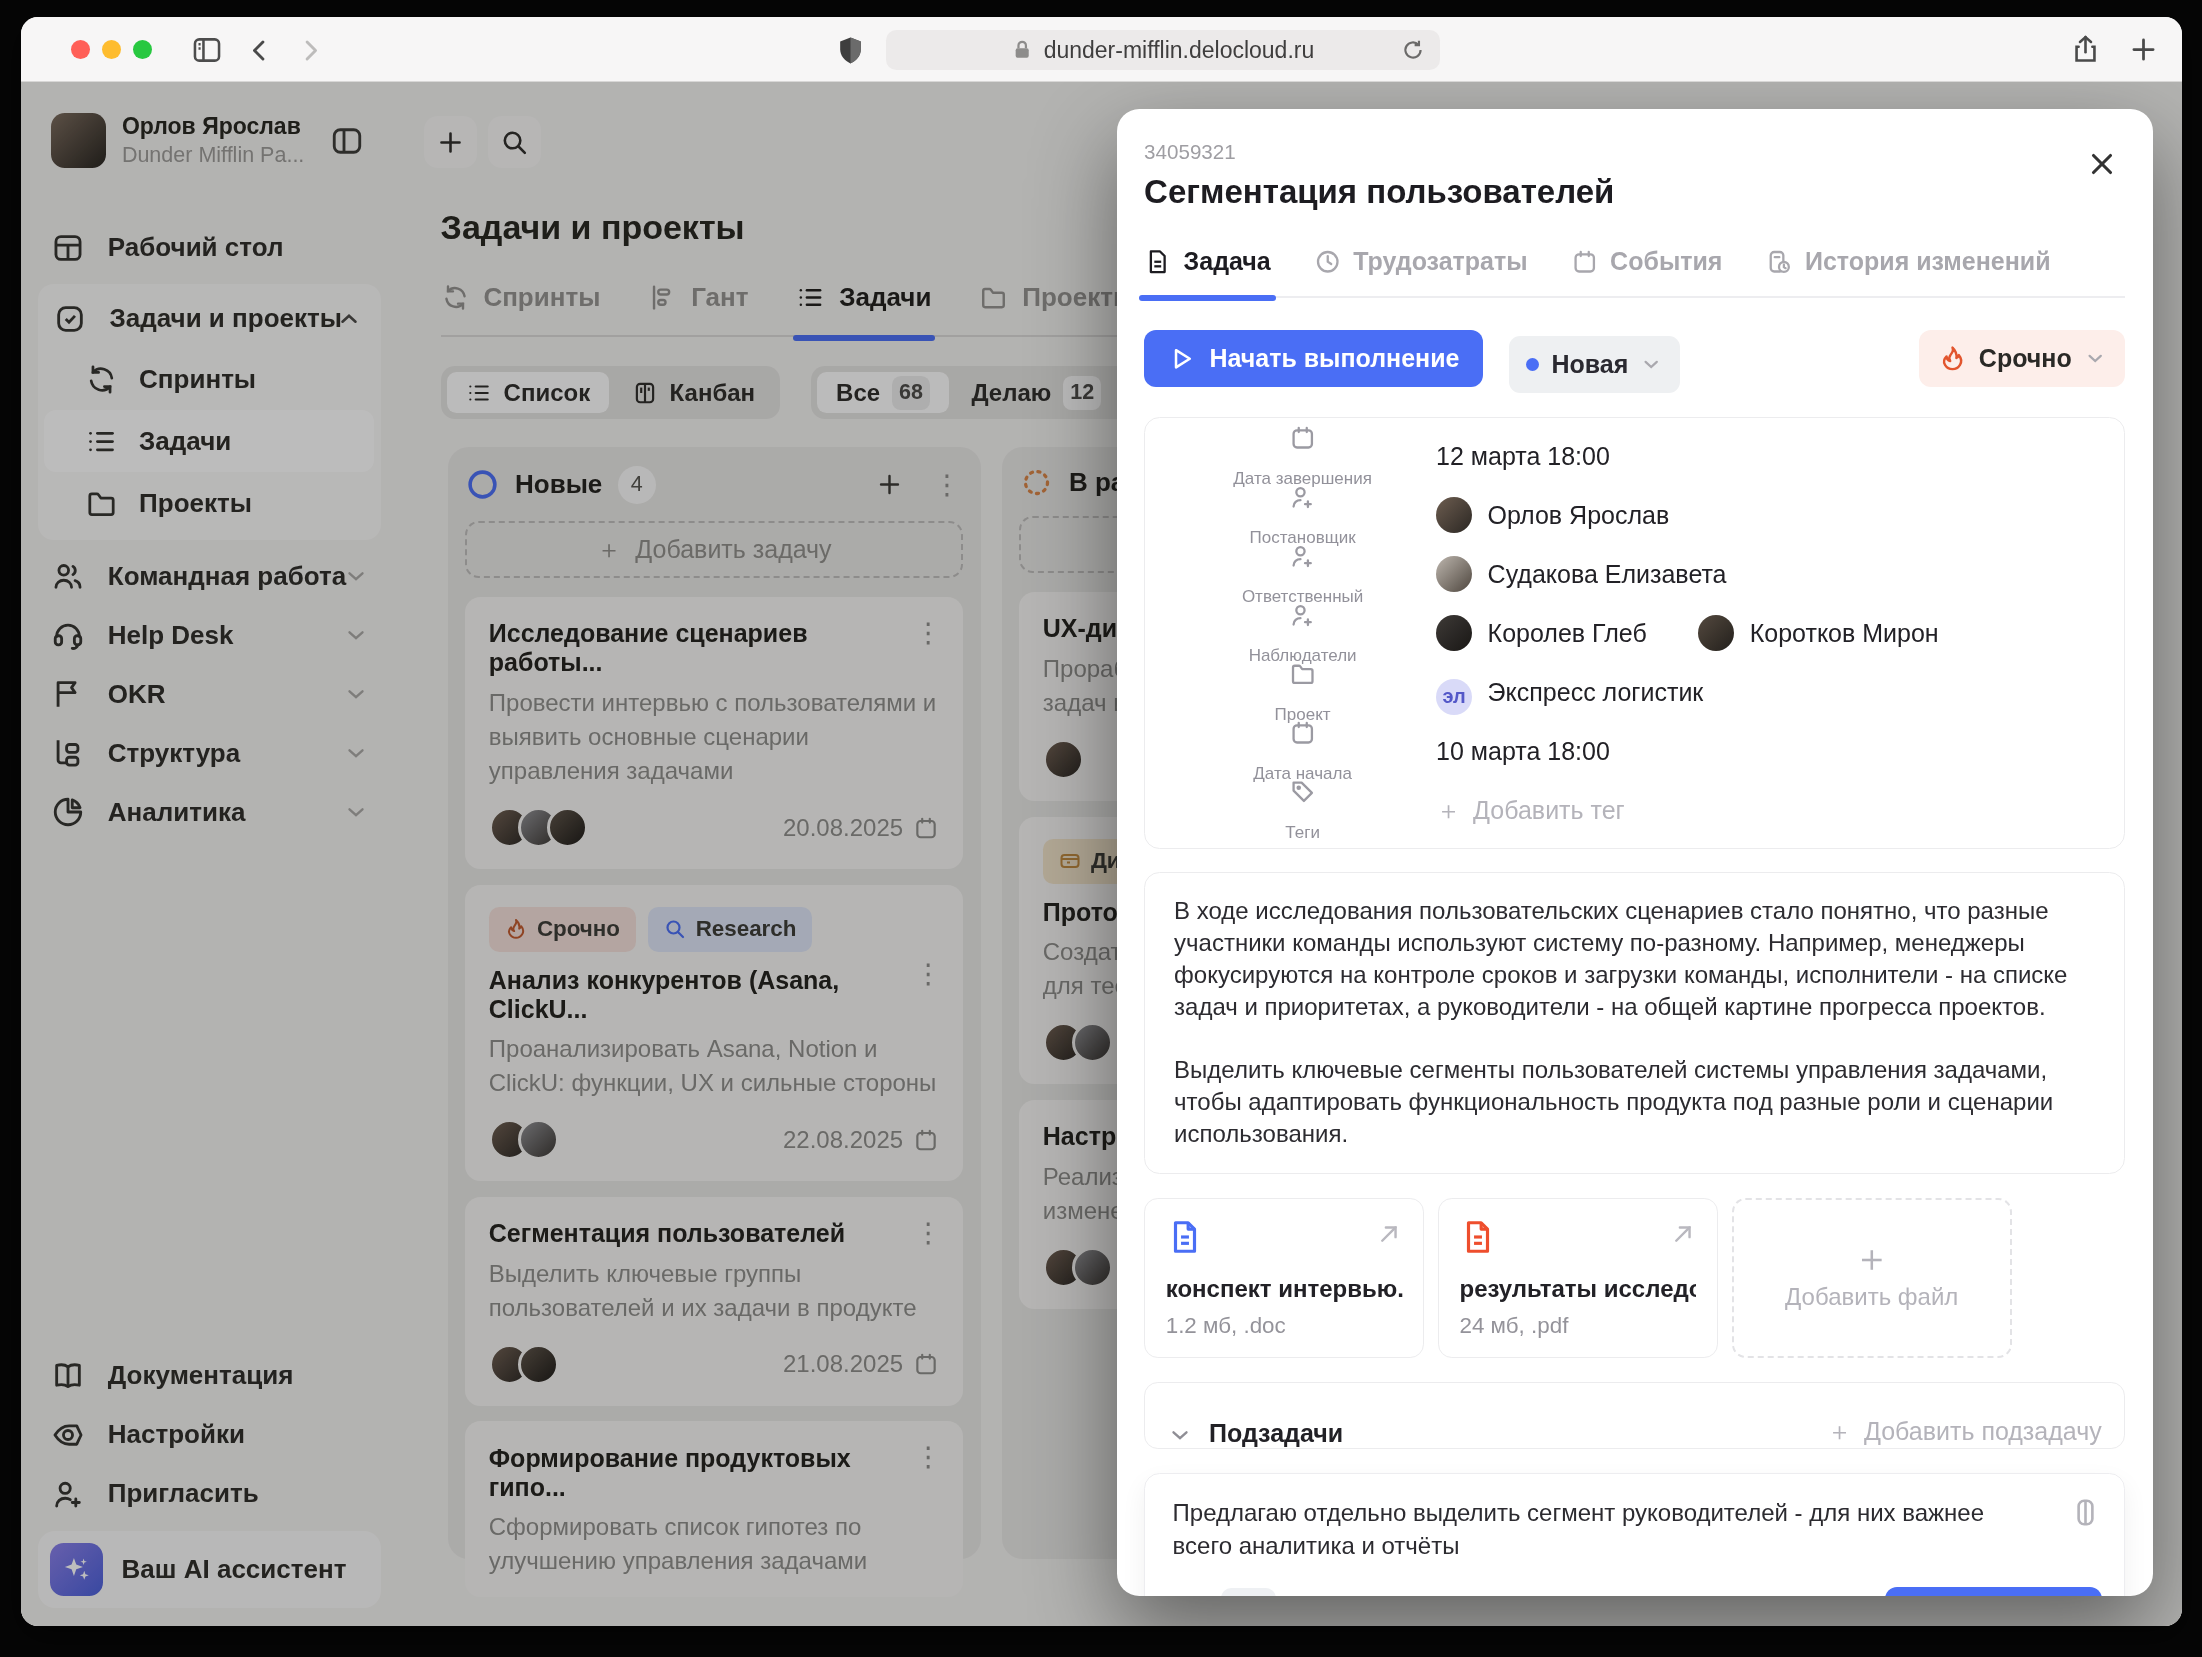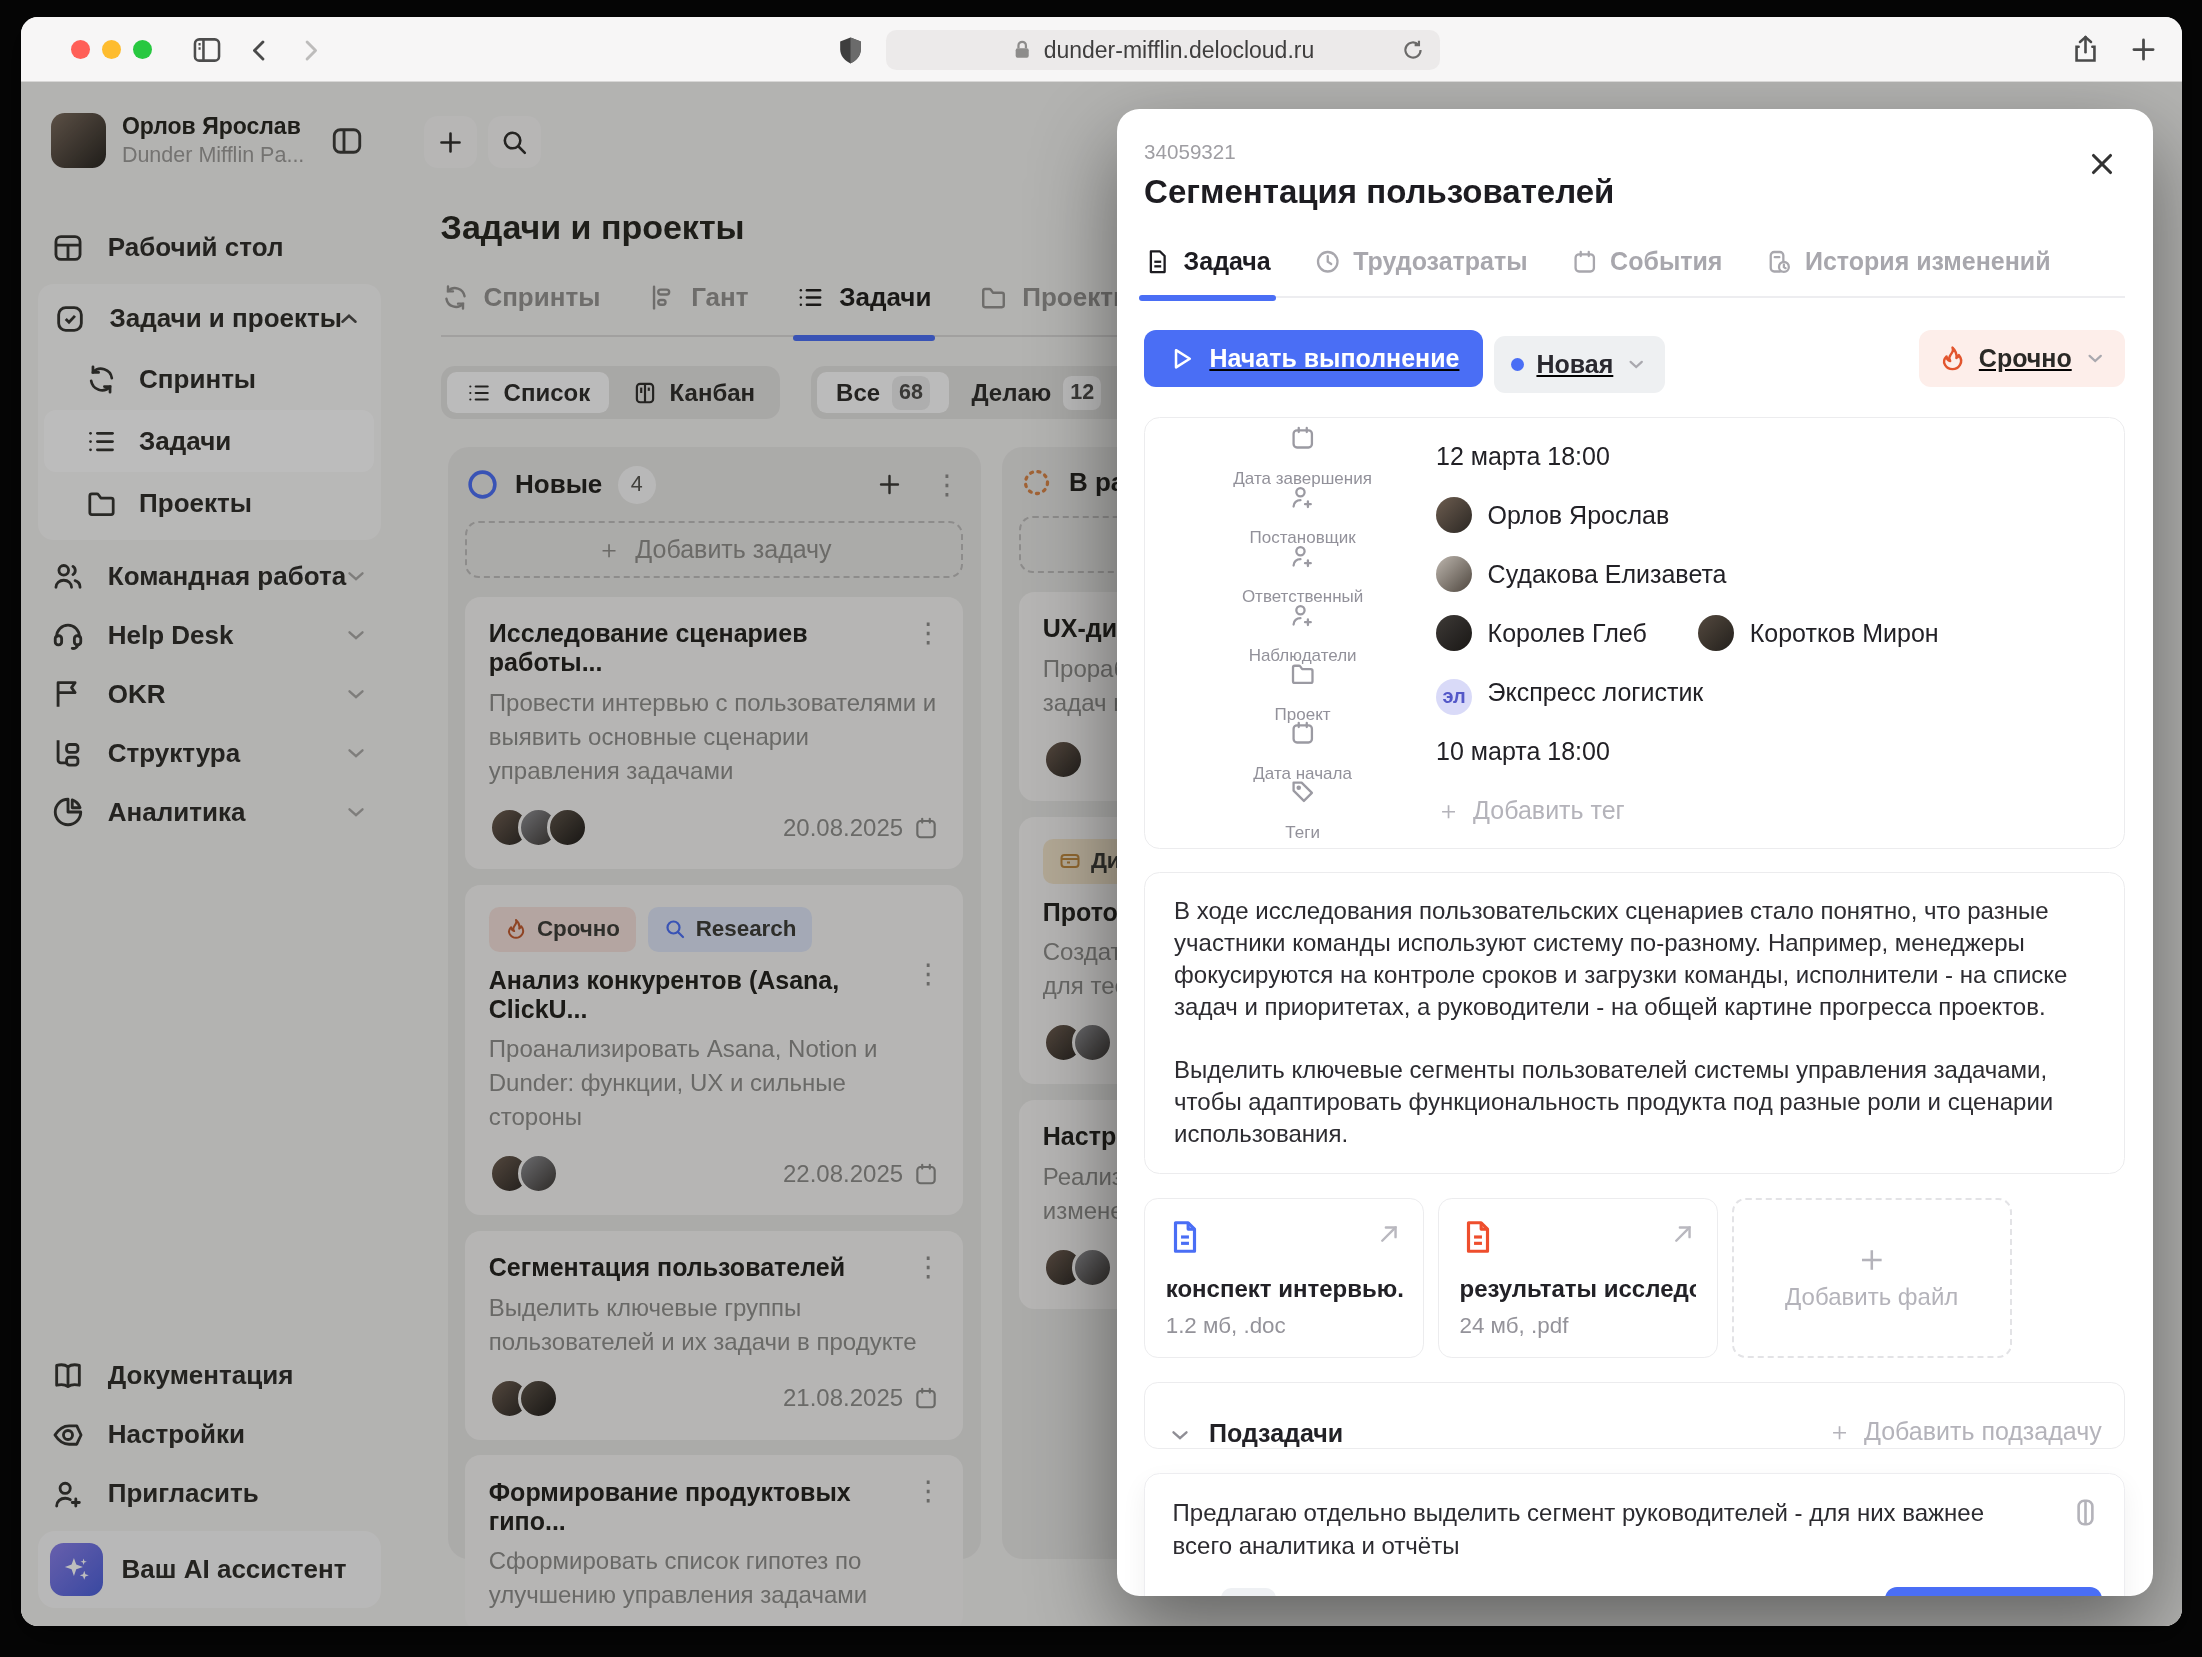--- a/index.html
+++ b/index.html
@@ -80,21 +80,21 @@
   .ktag.design{background:#f0e2c9;}
   
   .modal{position:absolute;left:1096px;top:27px;width:1036px;height:1487px;background:#fff;border-radius:22.4px;z-index:60;box-shadow:0 34px 86px rgba(0,0,0,.45);padding:31px 27.5px 0;overflow:hidden;}
   .mid{font-size:20.6px;color:#9f9ea3;}
   .mtitle{font-size:33px;font-weight:700;color:#1d1c21;margin-top:8.6px;}
   .mclose{position:absolute;right:34px;top:38px;color:#333;}
   .mtabs{display:flex;gap:43px;margin-top:36px;border-bottom:2.6px solid #ededf0;padding-bottom:20.6px;}
   .mtab{display:flex;align-items:flex-end;gap:12px;font-size:25px;font-weight:600;color:#a8a7ad;position:relative;}
   .mtab.active{color:#1d1c21;}
   .mtab.active::after{content:"";position:absolute;left:-5.2px;right:-5.2px;bottom:-25px;height:6px;border-radius:3.4px;background:var(--blue);}
-  .mactions{display:flex;align-items:center;margin-top:26px;gap:11px;text-decoration:underline;}
+  .mactions{display:flex;align-items:center;margin-top:26px;gap:26px;}
   .startbtn{height:57px;border-radius:12px;background:var(--blue);color:#fff;font-size:25px;font-weight:600;display:flex;align-items:center;gap:13.8px;padding:0 24px;}
   .statchip{height:57px;border-radius:11.2px;background:#eef0f2;display:flex;align-items:center;gap:12px;padding:0 17px;font-size:25px;font-weight:600;color:#2a2930;margin-top:12px;}
   .dot{width:13px;height:13px;border-radius:50%;background:var(--blue);}
   .mactions .sp{flex:1;}
   .priochip{height:57px;border-radius:12px;background:#fdeeea;display:flex;align-items:center;gap:12px;padding:0 19px;font-size:25px;font-weight:600;color:#2a2926;}
   .chev{color:#a9a8ae;display:inline-flex;}
   .fieldcard{margin-top:24px;border:1.7px solid var(--border);border-radius:15.5px;padding:8.6px 24px;}
   .frow{display:flex;align-items:center;height:59px;}
   .flab{width:267px;display:flex;align-items:center;gap:17px;font-size:17px;color:#92919a;flex-direction:column;}
   .flab .fic{color:#9b9aa2;display:inline-flex;}
@@ -536,21 +536,21 @@
             <span class="ktag research">
               <svg width="24" height="24" viewBox="0 0 24 24" fill="none" stroke="#4a6ef5" stroke-width="2.2" stroke-linecap="round">
                     <circle cx="10.5" cy="10.5" r="6"></circle>
                     <line x1="15.5" y1="15.5" x2="20" y2="20"></line>
                   </svg>
               <span>Research</span>
             </span>
           </div>
           <div class="kt">Анализ конкурентов (Asana, ClickU...</div>
           <span class="kdots" style="top:72px;">⋮</span>
-          <div class="kd">Проанализировать Asana, Notion и Dunder: функции, UX и сильные стороны</div>
+          <div class="kd">Проанализировать Asana, Notion и ClickU: функции, UX и сильные стороны</div>
           <div class="kfoot">
             <span class="avs">
                   <span class="av"></span>
                   <span class="av v2"></span>
                 </span>
             <span class="sp"></span>
             <span class="kdate">
               <span>22.08.2025</span>
               <svg width="26" height="26" viewBox="0 0 24 24" fill="none" stroke="currentColor" stroke-width="2" stroke-linecap="round">
                     <rect x="4" y="5.5" width="16" height="15" rx="3"></rect>

